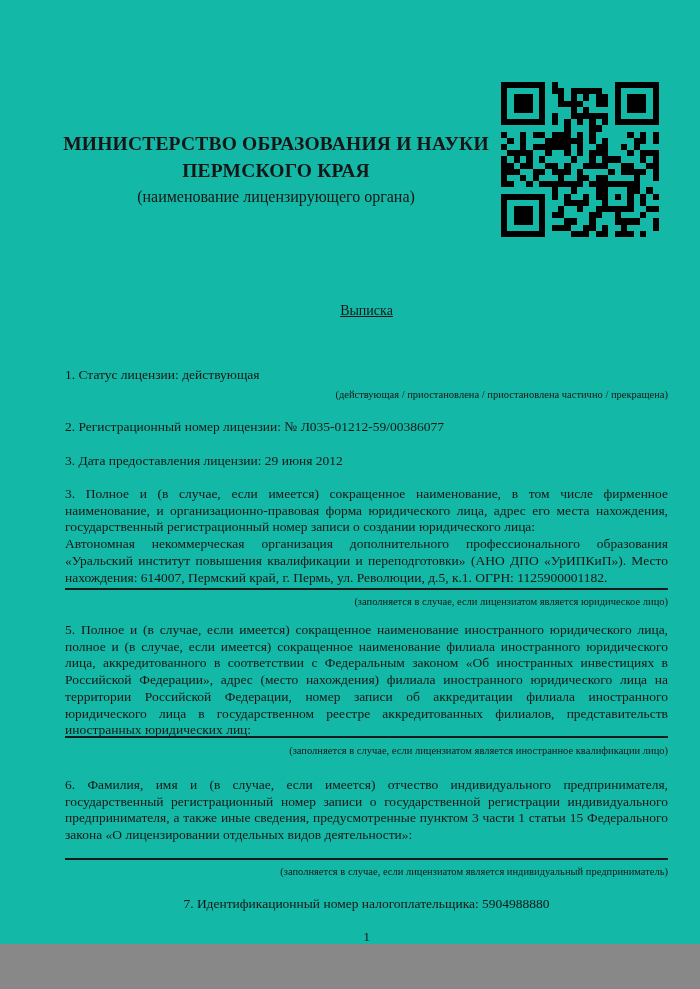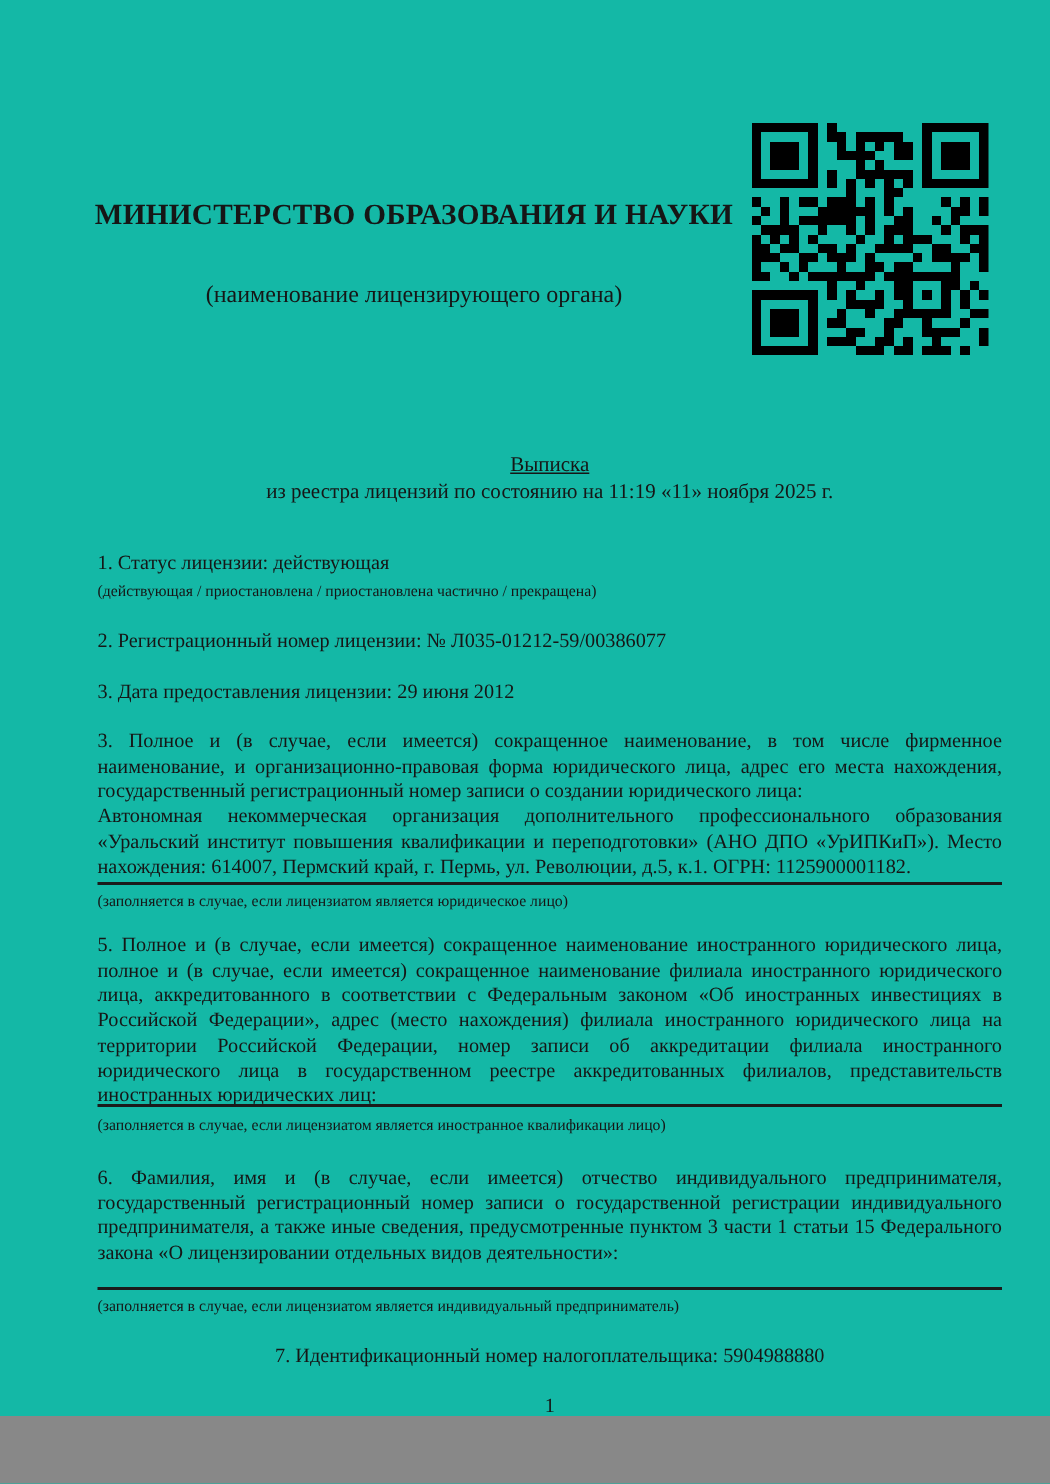--- a/index.html
+++ b/index.html
@@ -21,21 +21,21 @@
   
   .qr{left:501px;top:82px;width:158px;height:155px;}
   
   .content{left:65px;width:603px;}
   .title-l1{top:303px;text-align:center;font-size:14px;text-decoration:underline;}
   .title-l2{top:321px;text-align:center;font-size:14px;}
   
   .body-line{font-size:13.5px;line-height:16.7px;}
   .para{font-size:13.5px;line-height:16.7px;text-align:justify;}
   .para p{margin:0;}
-  .small-cap{text-align:left;font-size:10.5px;line-height:13px;}
+  .small-cap{text-align:right;font-size:10.5px;line-height:13px;}
   .item1{top:367px;}
   .item1-cap{top:388px;}
   .item2{top:419px;}
   .item3{top:453px;}
   .item4{top:486px;}
   .item4-hr{top:588px;}
   .item4-cap{top:595px;}
   .item5{top:622px;}
   .item5-hr{top:736px;}
   .item5-cap{top:744px;}
@@ -45,20 +45,21 @@
   .item7{top:896px;text-align:center;}
   .page-num{top:929px;text-align:center;font-size:13.5px;}
   .rule{height:2px;background:#1b1b1b;}
 </style>
 </head>
 <body>
 
 <div class="page">
 
   <div class="abs ministry ministry-l1">МИНИСТЕРСТВО ОБРАЗОВАНИЯ И НАУКИ</div>
+  <div class="abs ministry ministry-l2">ПЕРМСКОГО КРАЯ</div>
   <div class="abs ministry-cap">(наименование лицензирующего органа)</div>
 
   <svg class="abs qr" id="qr-svg" viewBox="0 0 25 25" preserveAspectRatio="none" shape-rendering="crispEdges">
       <rect x="0" y="0" width="1" height="1" fill="#000000"></rect>
       <rect x="1" y="0" width="1" height="1" fill="#000000"></rect>
       <rect x="2" y="0" width="1" height="1" fill="#000000"></rect>
       <rect x="3" y="0" width="1" height="1" fill="#000000"></rect>
       <rect x="4" y="0" width="1" height="1" fill="#000000"></rect>
       <rect x="5" y="0" width="1" height="1" fill="#000000"></rect>
       <rect x="6" y="0" width="1" height="1" fill="#000000"></rect>
@@ -371,21 +372,20 @@
       <rect x="13" y="24" width="1" height="1" fill="#000000"></rect>
       <rect x="15" y="24" width="1" height="1" fill="#000000"></rect>
       <rect x="16" y="24" width="1" height="1" fill="#000000"></rect>
       <rect x="18" y="24" width="1" height="1" fill="#000000"></rect>
       <rect x="19" y="24" width="1" height="1" fill="#000000"></rect>
       <rect x="20" y="24" width="1" height="1" fill="#000000"></rect>
       <rect x="22" y="24" width="1" height="1" fill="#000000"></rect>
     </svg>
 
   <div class="abs content title-l1">Выписка</div>
-  <div class="abs content title-l2">из реестра лицензий по состоянию на 11:19 «11» ноября 2025 г.</div>
 
   <div class="abs content body-line item1">1. Статус лицензии: действующая</div>
   <div class="abs content small-cap item1-cap">(действующая / приостановлена / приостановлена частично / прекращена)</div>
 
   <div class="abs content body-line item2">2. Регистрационный номер лицензии: № Л035-01212-59/00386077</div>
 
   <div class="abs content body-line item3">3. Дата предоставления лицензии: 29 июня 2012</div>
 
   <div class="abs content para item4">
     <p>3. Полное и (в случае, если имеется) сокращенное наименование, в том числе фирменное наименование, и организационно-правовая форма юридического лица, адрес его места нахождения, государственный регистрационный номер записи о создании юридического лица:</p>

